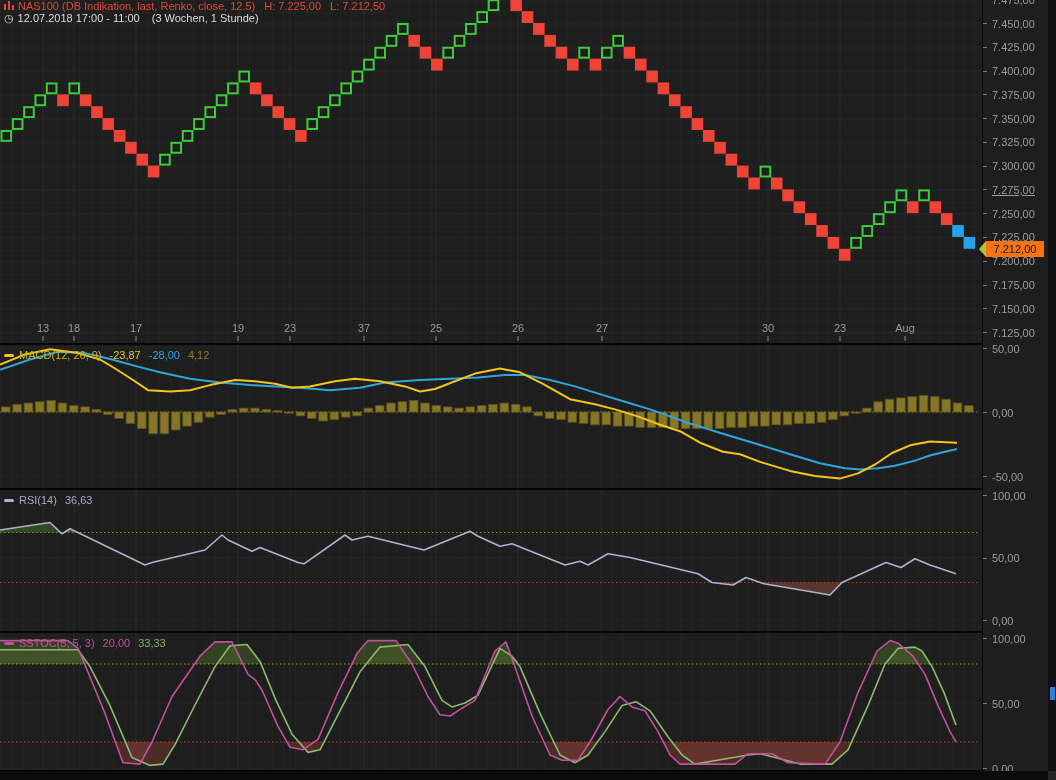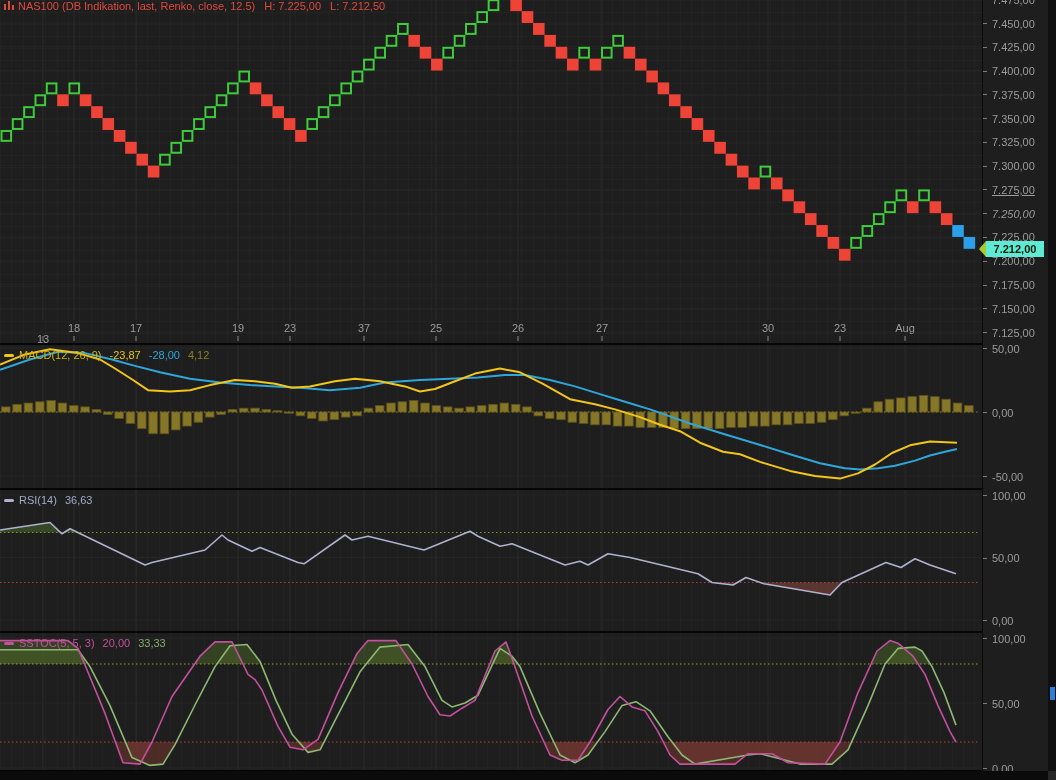--- a/index.html
+++ b/index.html
@@ -17,22 +17,22 @@
   #legend-symbol .hl{margin-left:9px;}
   #legend-time{top:11px;color:#dcdcdc;}
   #legend-time .per{margin-left:12px;}
   .clock{color:#cfcfcf;margin-right:4px;font-size:11px;}
   #x-labels{position:absolute;left:0;top:322px;width:982px;height:20px;z-index:5;}
   #x-labels span{position:absolute;transform:translateX(-50%);color:#9b9b9b;}
   #gutter{position:absolute;left:982px;top:0;width:66px;height:780px;background:#1e1e1e;
           border-left:1px solid #0a0a0a;z-index:10;}
   .ylab{position:absolute;left:9px;color:#9c9c9c;white-space:nowrap;}
   .ytick{position:absolute;left:0;width:4px;height:1px;background:#7c7c7c;}
-  #price-marker{position:absolute;left:3px;width:58px;height:16px;background:#5eead4;color:#0c1a00;
-      font-weight:bold;text-align:center;line-height:16px;z-index:12;}
+  #price-marker{position:absolute;left:3px;width:58px;height:16px;background:#f97316;color:#0c1a00;
+      font-weight:normal;text-align:center;line-height:16px;z-index:12;}
   #price-marker .arr{position:absolute;left:-7px;top:0;width:0;height:0;
       border-top:8px solid transparent;border-bottom:8px solid transparent;border-right:7px solid #a6cb2f;}
   #right-strip{position:absolute;left:1048px;top:0;width:8px;height:780px;background:#101010;z-index:20;}
   #blue-tick{position:absolute;left:1050px;top:687px;width:5px;height:13px;background:#2f7fd6;z-index:21;}
   #bottom-strip{position:absolute;left:0;top:771px;width:1048px;height:9px;background:#0b0b0b;z-index:15;}
   #corner{position:absolute;left:1048px;top:771px;width:8px;height:9px;background:#262626;z-index:22;}
   .c-sym{color:#de4a3e}.c-macdlab{color:#d2b317}.c-macdv{color:#e8c51c}.c-sigv{color:#2fa6da}
   .c-histv{color:#8f7f26}.c-rsi{color:#a9a7c8}.c-sstoc{color:#c3509d}.c-sstocg{color:#82b06a}
   .vgap{margin-left:8px;}
 </style>
@@ -162,21 +162,21 @@
       <rect x="885.24" y="202.275" width="9.6" height="9.884999999999991" fill="none" stroke="#3ecb3c" stroke-width="2"></rect>
       <rect x="896.57" y="190.39" width="9.6" height="9.88500000000002" fill="none" stroke="#3ecb3c" stroke-width="2"></rect>
       <rect x="906.9" y="201.275" width="11.6" height="11.884999999999991" fill="#ee4337"></rect>
       <rect x="919.23" y="190.39" width="9.6" height="9.88500000000002" fill="none" stroke="#3ecb3c" stroke-width="2"></rect>
       <rect x="929.5600000000001" y="201.275" width="11.6" height="11.884999999999991" fill="#ee4337"></rect>
       <rect x="940.89" y="213.16" width="11.6" height="11.884999999999991" fill="#ee4337"></rect>
       <rect x="952.22" y="225.045" width="11.6" height="11.88500000000002" fill="#29a0e9"></rect>
       <rect x="963.55" y="236.93" width="11.6" height="11.884999999999991" fill="#29a0e9"></rect>
     </svg>
   <div id="x-labels">
-      <span style="left: 43px; margin-top: 11px;">13</span>
+      <span style="left: 43px;">13</span>
       <span style="left: 74px;">18</span>
       <span style="left: 136px;">17</span>
       <span style="left: 238px;">19</span>
       <span style="left: 290px;">23</span>
       <span style="left: 364px;">37</span>
       <span style="left: 436px;">25</span>
       <span style="left: 518px;">26</span>
       <span style="left: 602px;">27</span>
       <span style="left: 768px;">30</span>
       <span style="left: 840px;">23</span>
@@ -356,20 +356,23 @@
     </svg>
 
   <div id="legend-symbol" class="legend">
     <svg width="10" height="10" style="vertical-align:-1px;margin-right:4px">
       <rect x="0" y="4" width="2" height="6" fill="#de4a3e"></rect>
       <rect x="4" y="1" width="2" height="9" fill="#de4a3e"></rect>
       <rect x="8" y="5" width="2" height="5" fill="#de4a3e"></rect>
     </svg><span class="c-sym">NAS100 (DB Indikation, last, Renko, close, 12.5)</span><span class="c-sym hl">H: 7.225,00</span><span class="c-sym hl">L: 7.212,50</span>
   </div>
 
+  <div id="legend-time" class="legend">
+    <span class="clock">◷</span><span>12.07.2018 17:00 - 11:00</span><span class="per">(3 Wochen, 1 Stunde)</span>
+  </div>
 
   <div class="legend" style="top:348px">
     <span class="dash" style="background:#f3c51b"></span><span class="c-macdlab">MACD(12, 26, 9)</span><span class="c-macdv vgap">-23,87</span><span class="c-sigv vgap">-28,00</span><span class="c-histv vgap">4,12</span>
   </div>
 
   <div class="legend" style="top:493px">
     <span class="dash" style="background:#b2b0cf"></span><span class="c-rsi">RSI(14)</span><span class="c-rsi vgap">36,63</span>
   </div>
 
   <div class="legend" style="top:636px">
@@ -390,21 +393,21 @@
       <span class="ylab" style="top: 88.8px;">7.375,00</span>
       <span class="ytick" style="top: 118.1px;"></span>
       <span class="ylab" style="top: 112.6px;">7.350,00</span>
       <span class="ytick" style="top: 141.8px;"></span>
       <span class="ylab" style="top: 136.3px;">7.325,00</span>
       <span class="ytick" style="top: 165.6px;"></span>
       <span class="ylab" style="top: 160.1px;">7.300,00</span>
       <span class="ytick" style="top: 189.4px;"></span>
       <span class="ylab" style="top: 183.9px; text-decoration: underline;">7.275,00</span>
       <span class="ytick" style="top: 213.2px;"></span>
-      <span class="ylab" style="top: 207.7px; font-style: italic;">7.250,00</span>
+      <span class="ylab" style="top: 207.7px;">7.250,00</span>
       <span class="ytick" style="top: 236.9px;"></span>
       <span class="ylab" style="top: 231.4px;">7.225,00</span>
       <span class="ytick" style="top: 260.7px;"></span>
       <span class="ylab" style="top: 255.2px;">7.200,00</span>
       <span class="ytick" style="top: 284.5px;"></span>
       <span class="ylab" style="top: 279px;">7.175,00</span>
       <span class="ytick" style="top: 308.2px;"></span>
       <span class="ylab" style="top: 302.7px;">7.150,00</span>
       <span class="ytick" style="top: 332px;"></span>
       <span class="ylab" style="top: 326.5px;">7.125,00</span>

